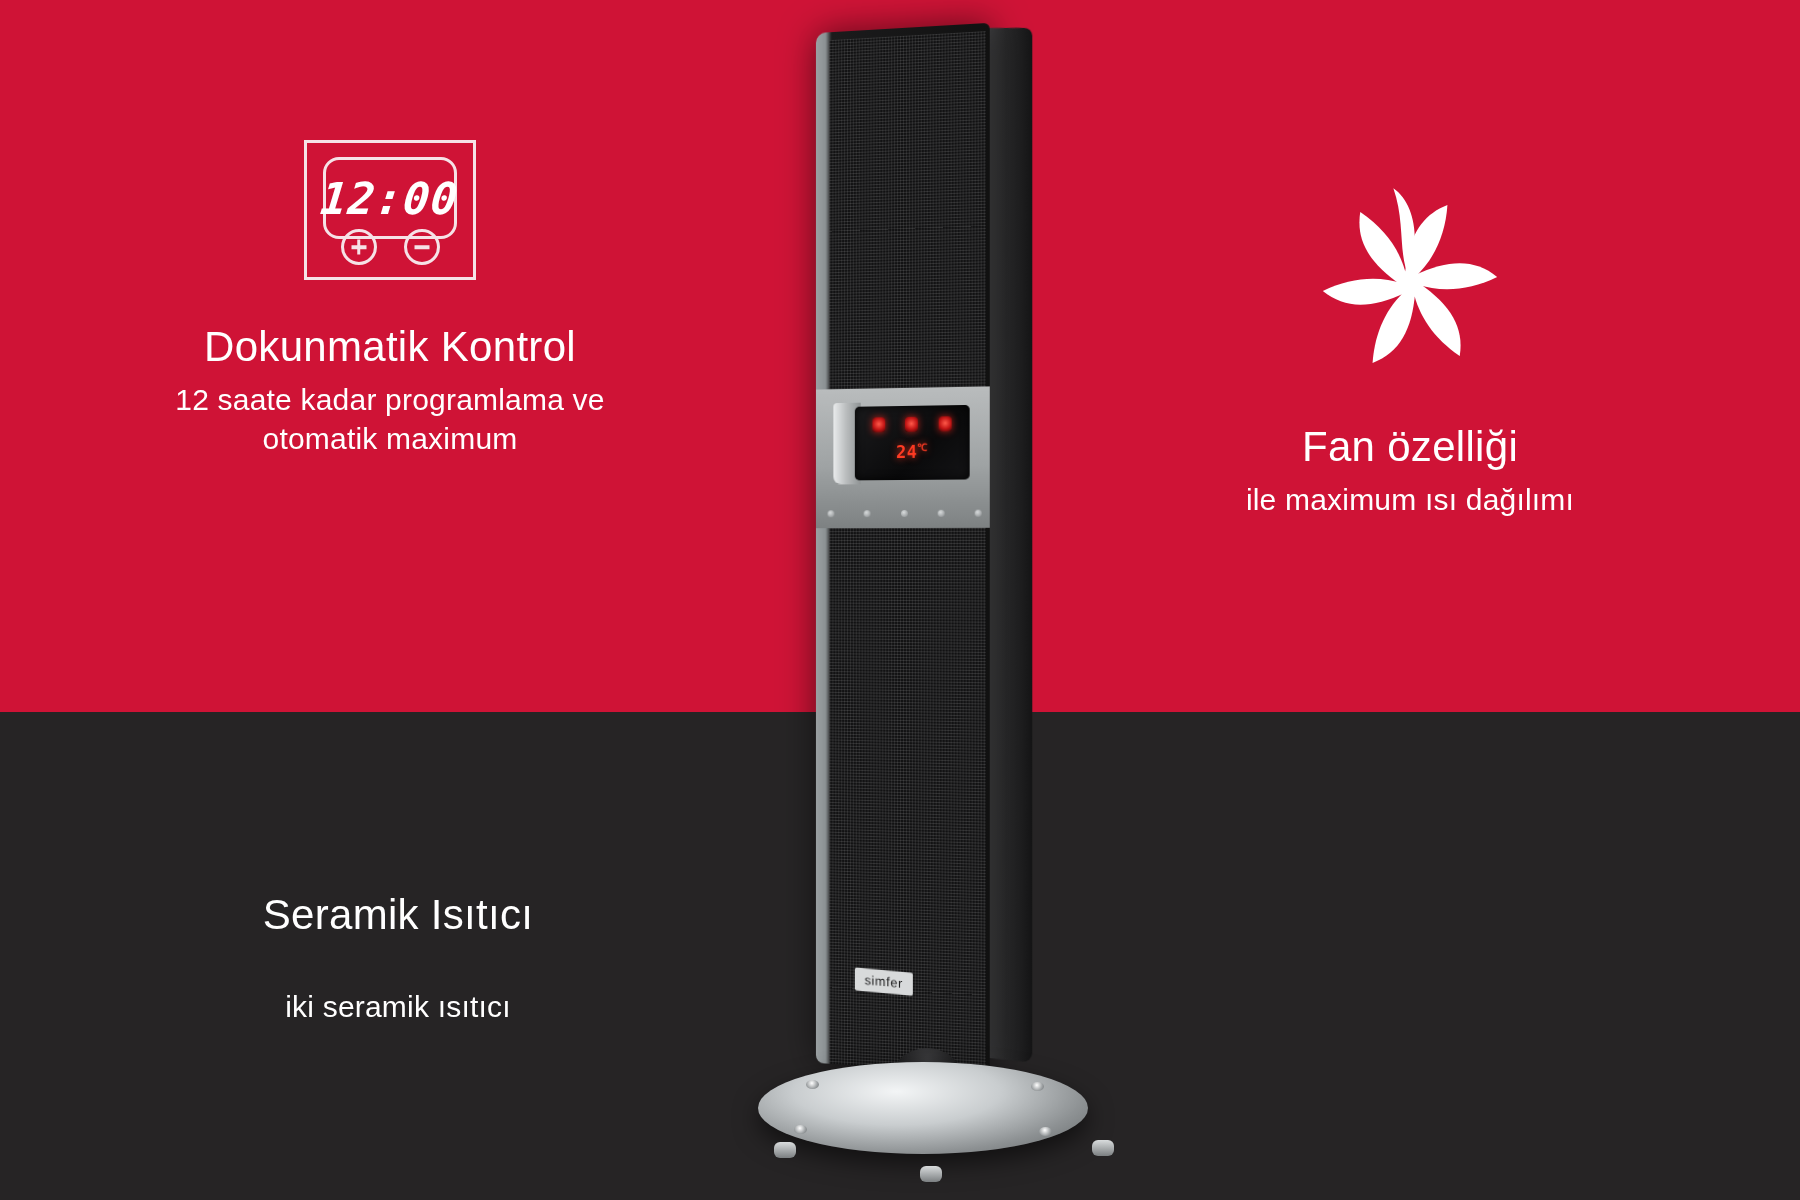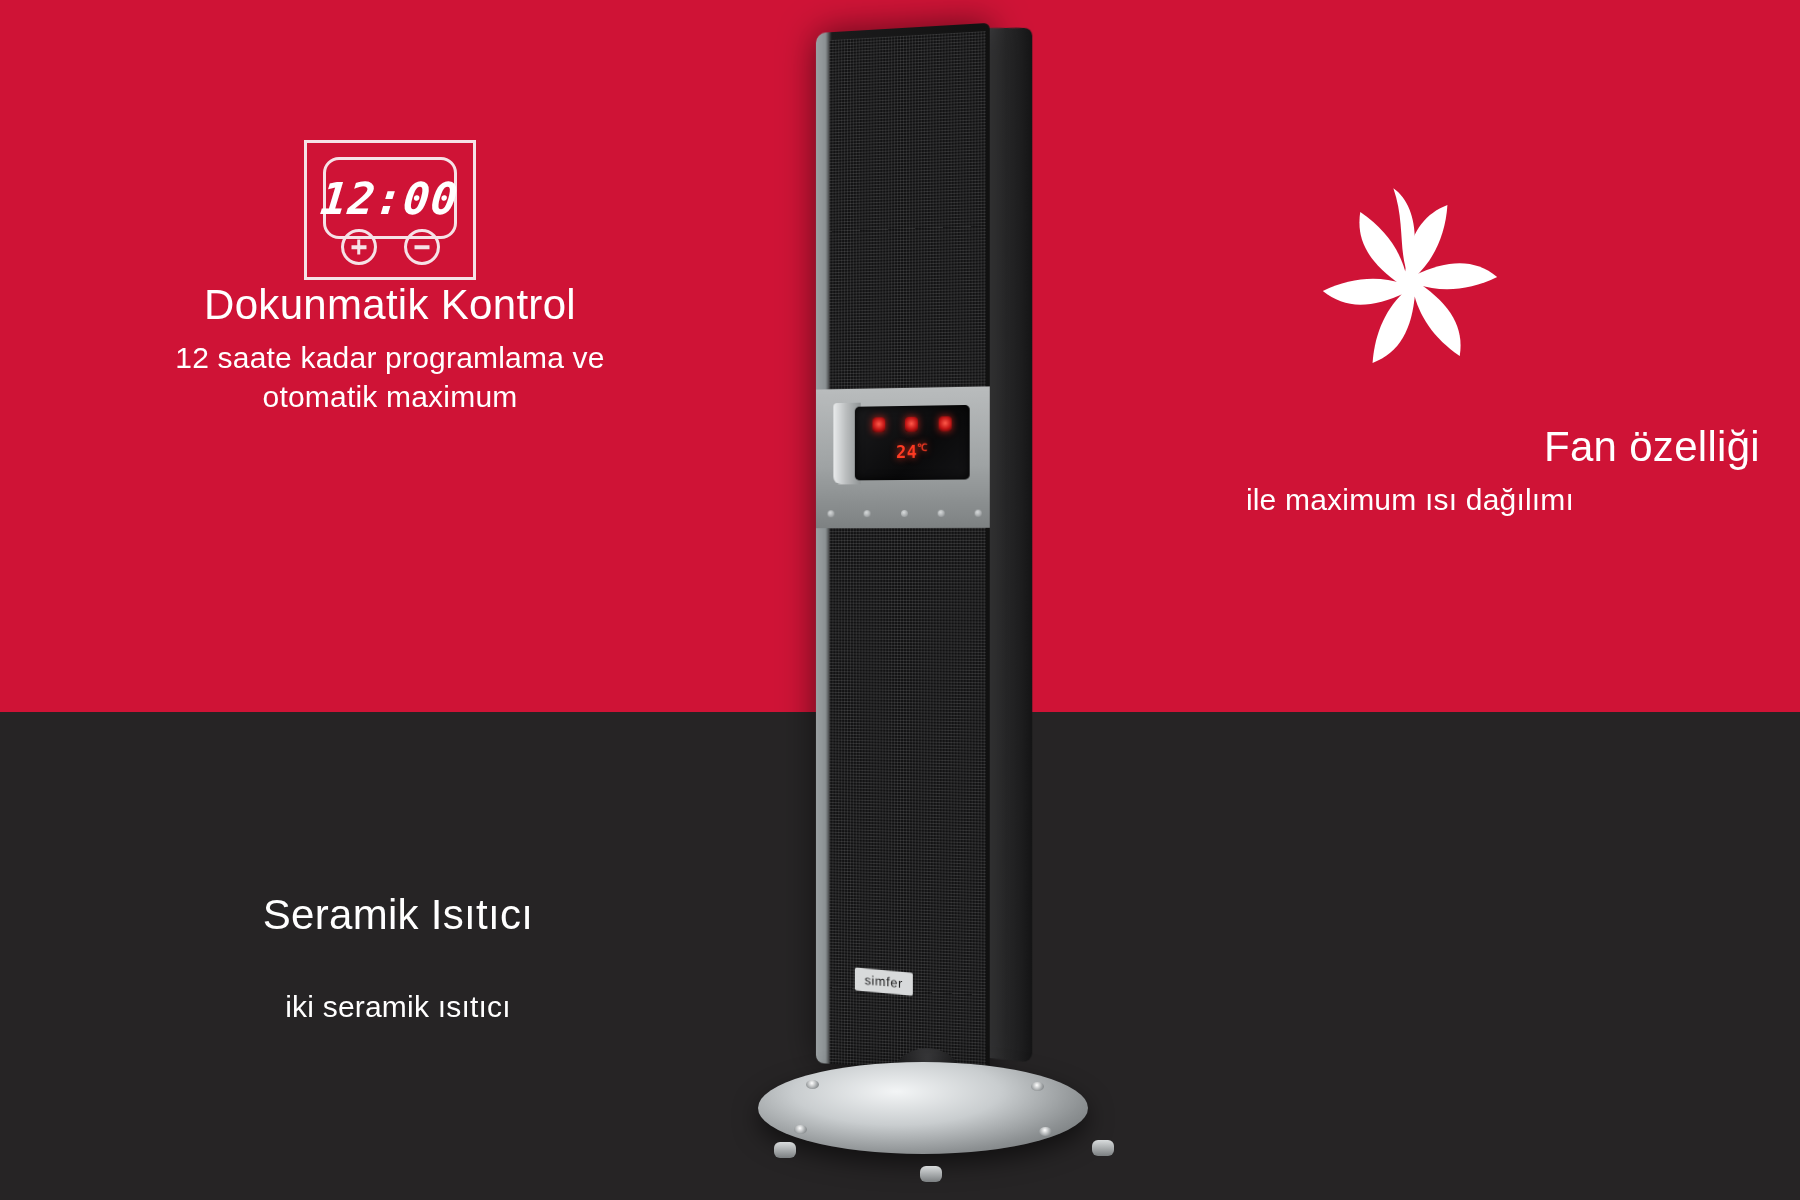--- a/index.html
+++ b/index.html
@@ -24,22 +24,22 @@
     font-size:30px;font-weight:300;letter-spacing:.2px;
     line-height:1.32;margin:8px 0 0 0;
   }
 
   
   #f-touch   {left:60px;  top:140px; width:660px;}
   #f-fan     {left:1060px;top:180px; width:700px;}
   #f-ceramic {left:48px;  top:890px; width:700px;}
   #f-safety  {left:1020px;top:880px; width:740px;}
 
-  #f-touch .title   {}
-  #f-fan   .title   {margin-top:34px;text-align:right;}
+  #f-touch .title   {margin-top:42px;}
+  #f-fan   .title   {margin-top:34px;}
 
   
   .icon-wrap{display:flex;justify-content:center;align-items:center;}
   .timer-icon{
     width:172px;height:140px;border:3px solid #f6e2e7;
     box-sizing:border-box;position:relative;
   }
   .timer-screen{
     position:absolute;left:16px;top:14px;right:16px;height:76px;
     border:3px solid #f6e2e7;border-radius:16px;

